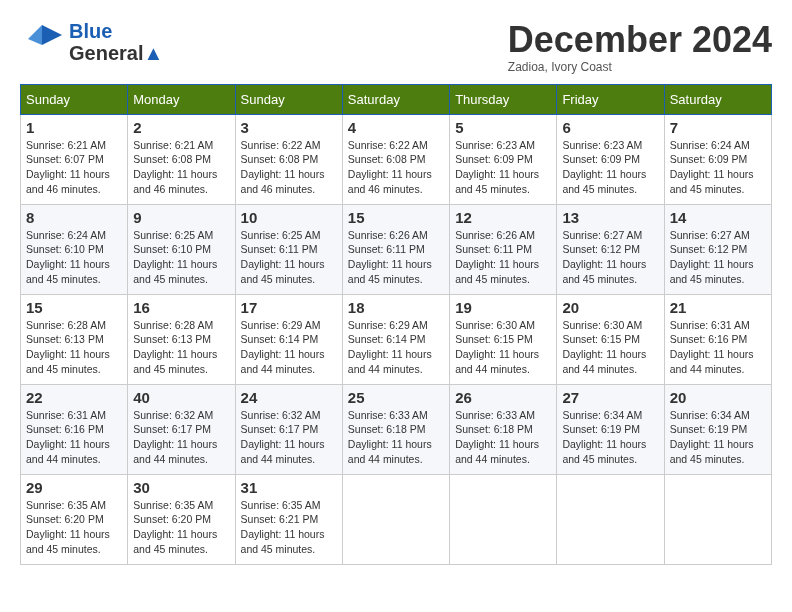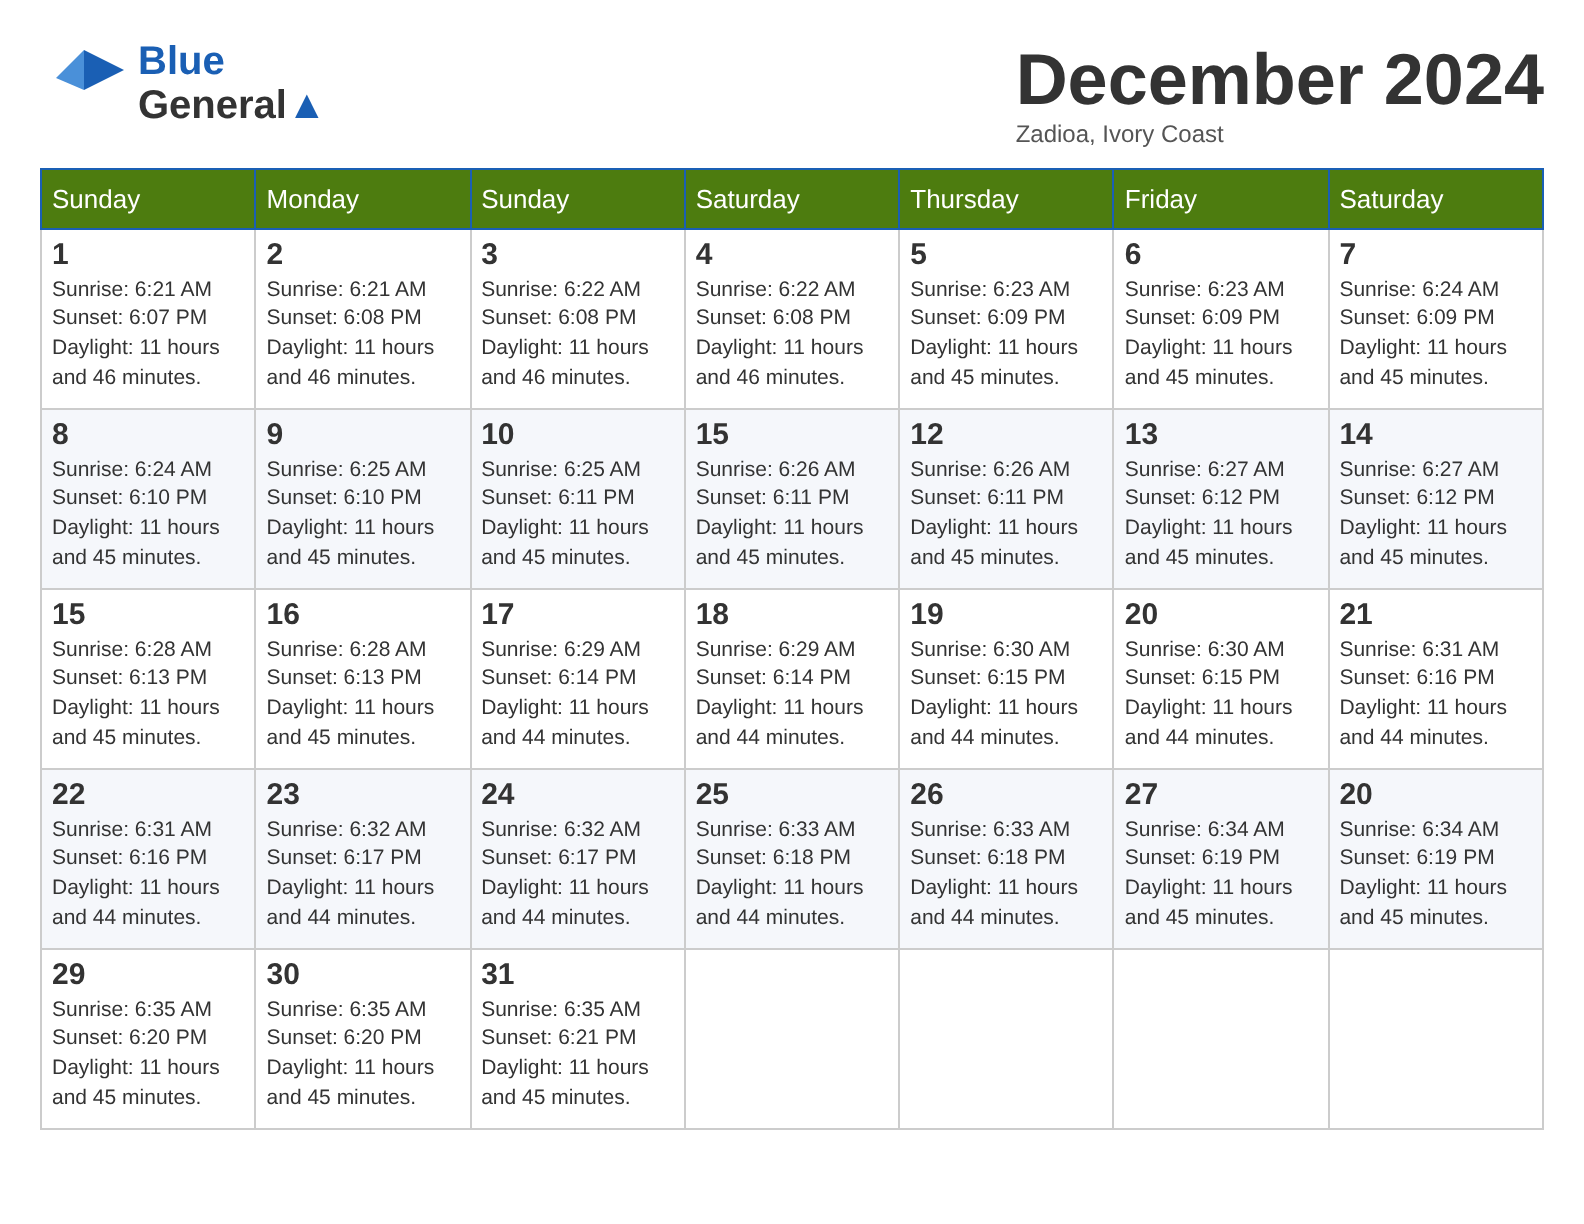--- a/index.html
+++ b/index.html
@@ -268,21 +268,21 @@
       </tr>
       <tr>
         <td>
           <span class="day-num">22</span>
           <div class="day-info" style="white-space: pre-line;">Sunrise: 6:31 AM
 Sunset: 6:16 PM
 Daylight: 11 hours
 and 44 minutes.</div>
         </td>
         <td>
-          <span class="day-num">23</span>
+          <span class="day-num">40</span>
           <div class="day-info" style="white-space: pre-line;">Sunrise: 6:32 AM
 Sunset: 6:17 PM
 Daylight: 11 hours
 and 44 minutes.</div>
         </td>
         <td>
           <span class="day-num">24</span>
           <div class="day-info" style="white-space: pre-line;">Sunrise: 6:32 AM
 Sunset: 6:17 PM
 Daylight: 11 hours

